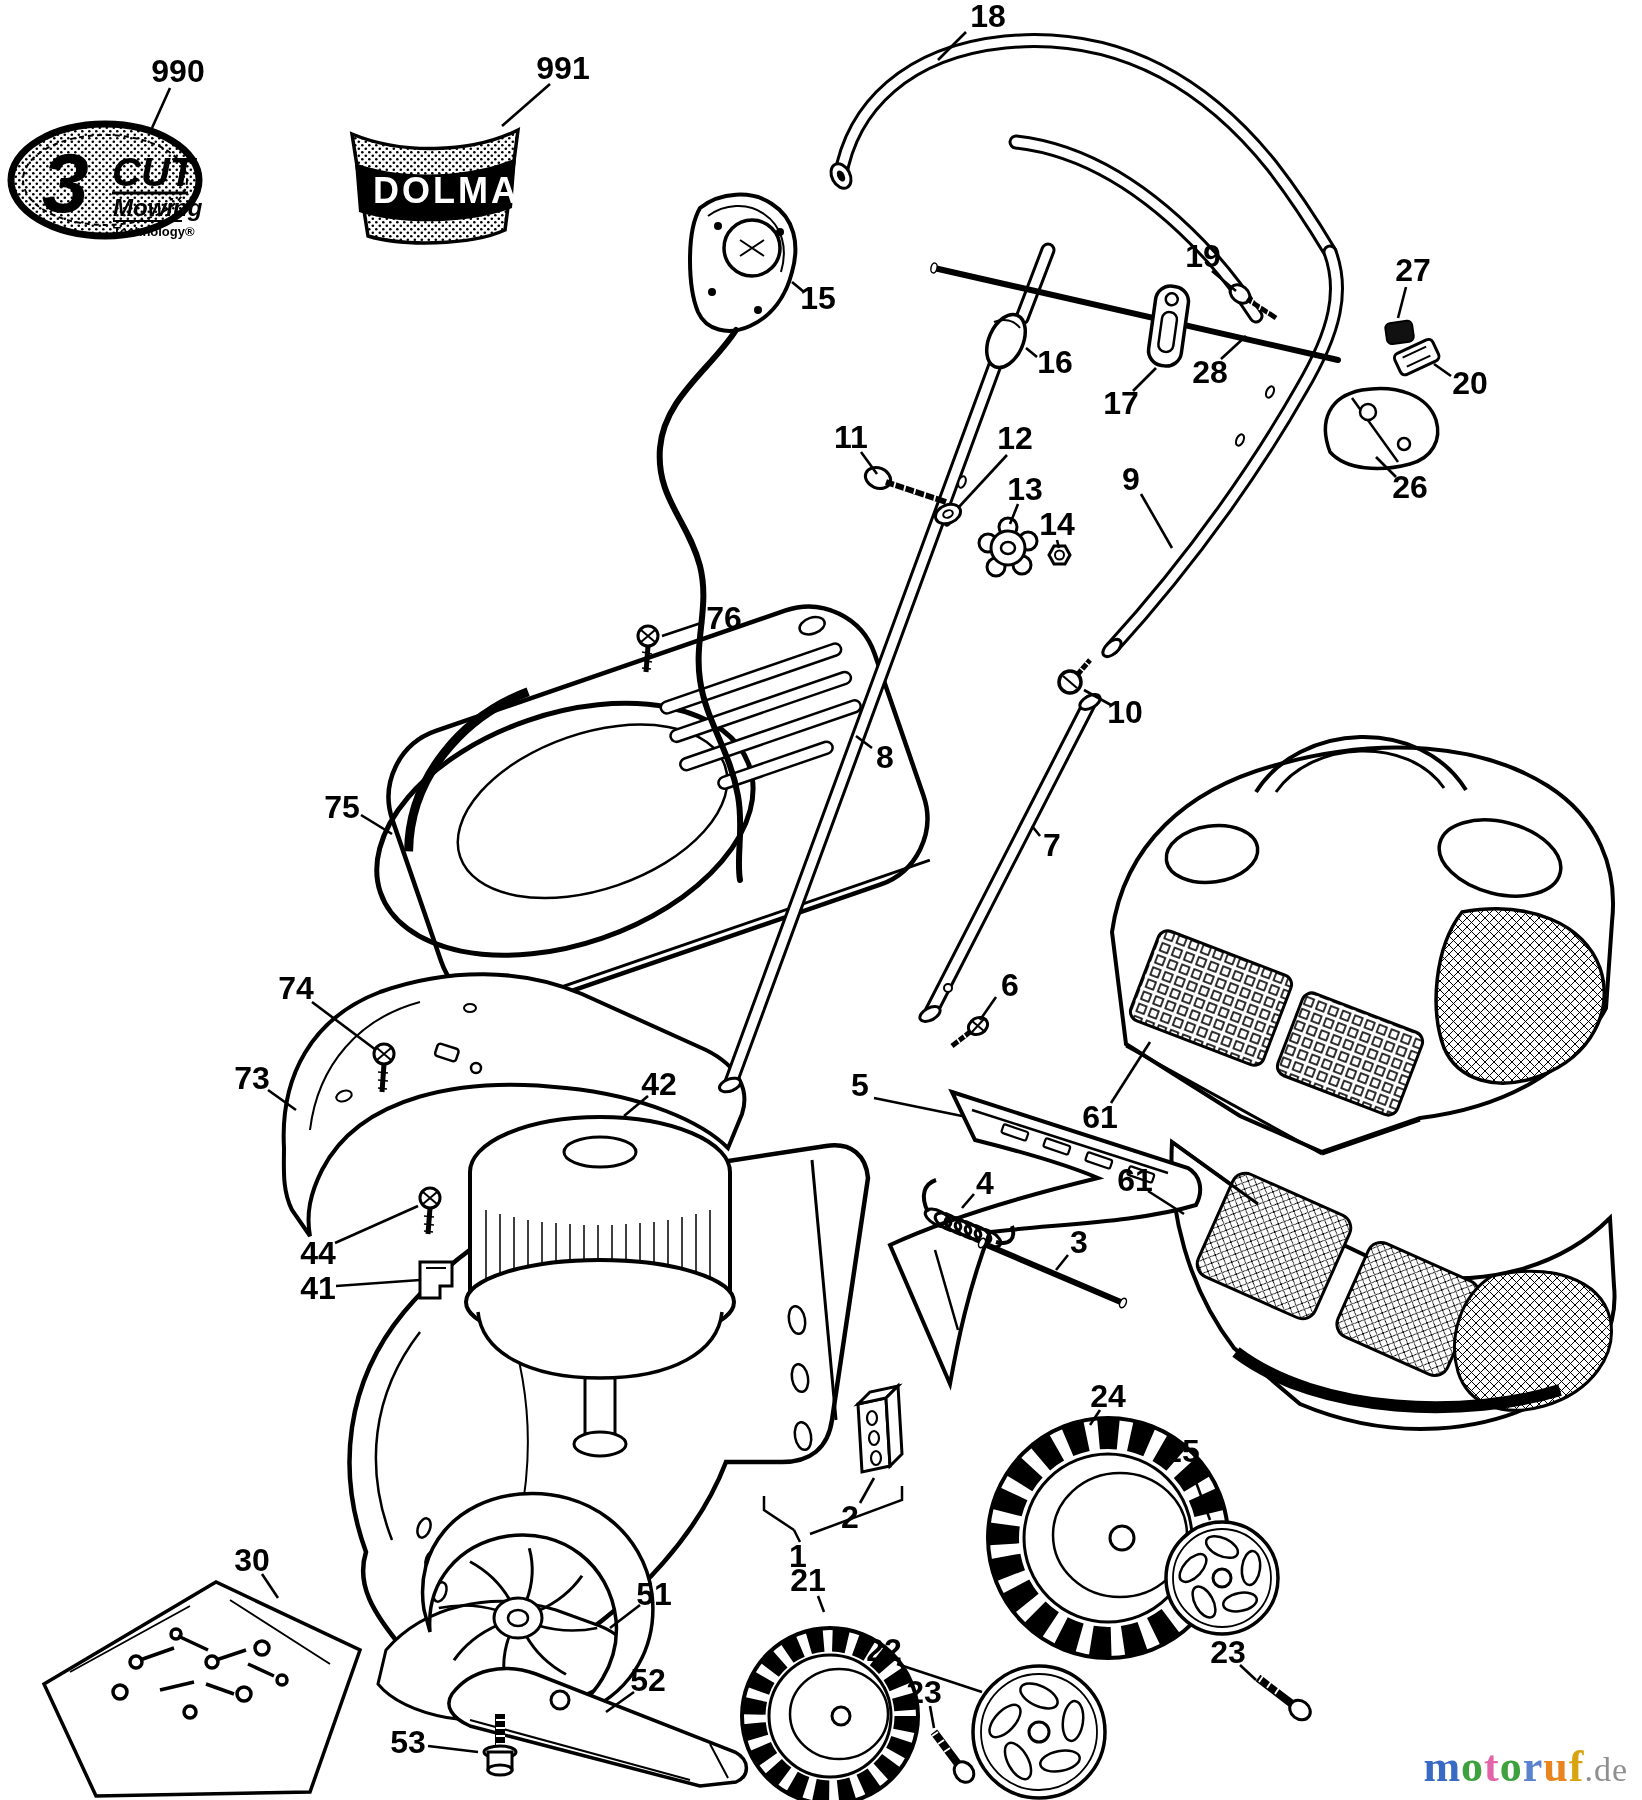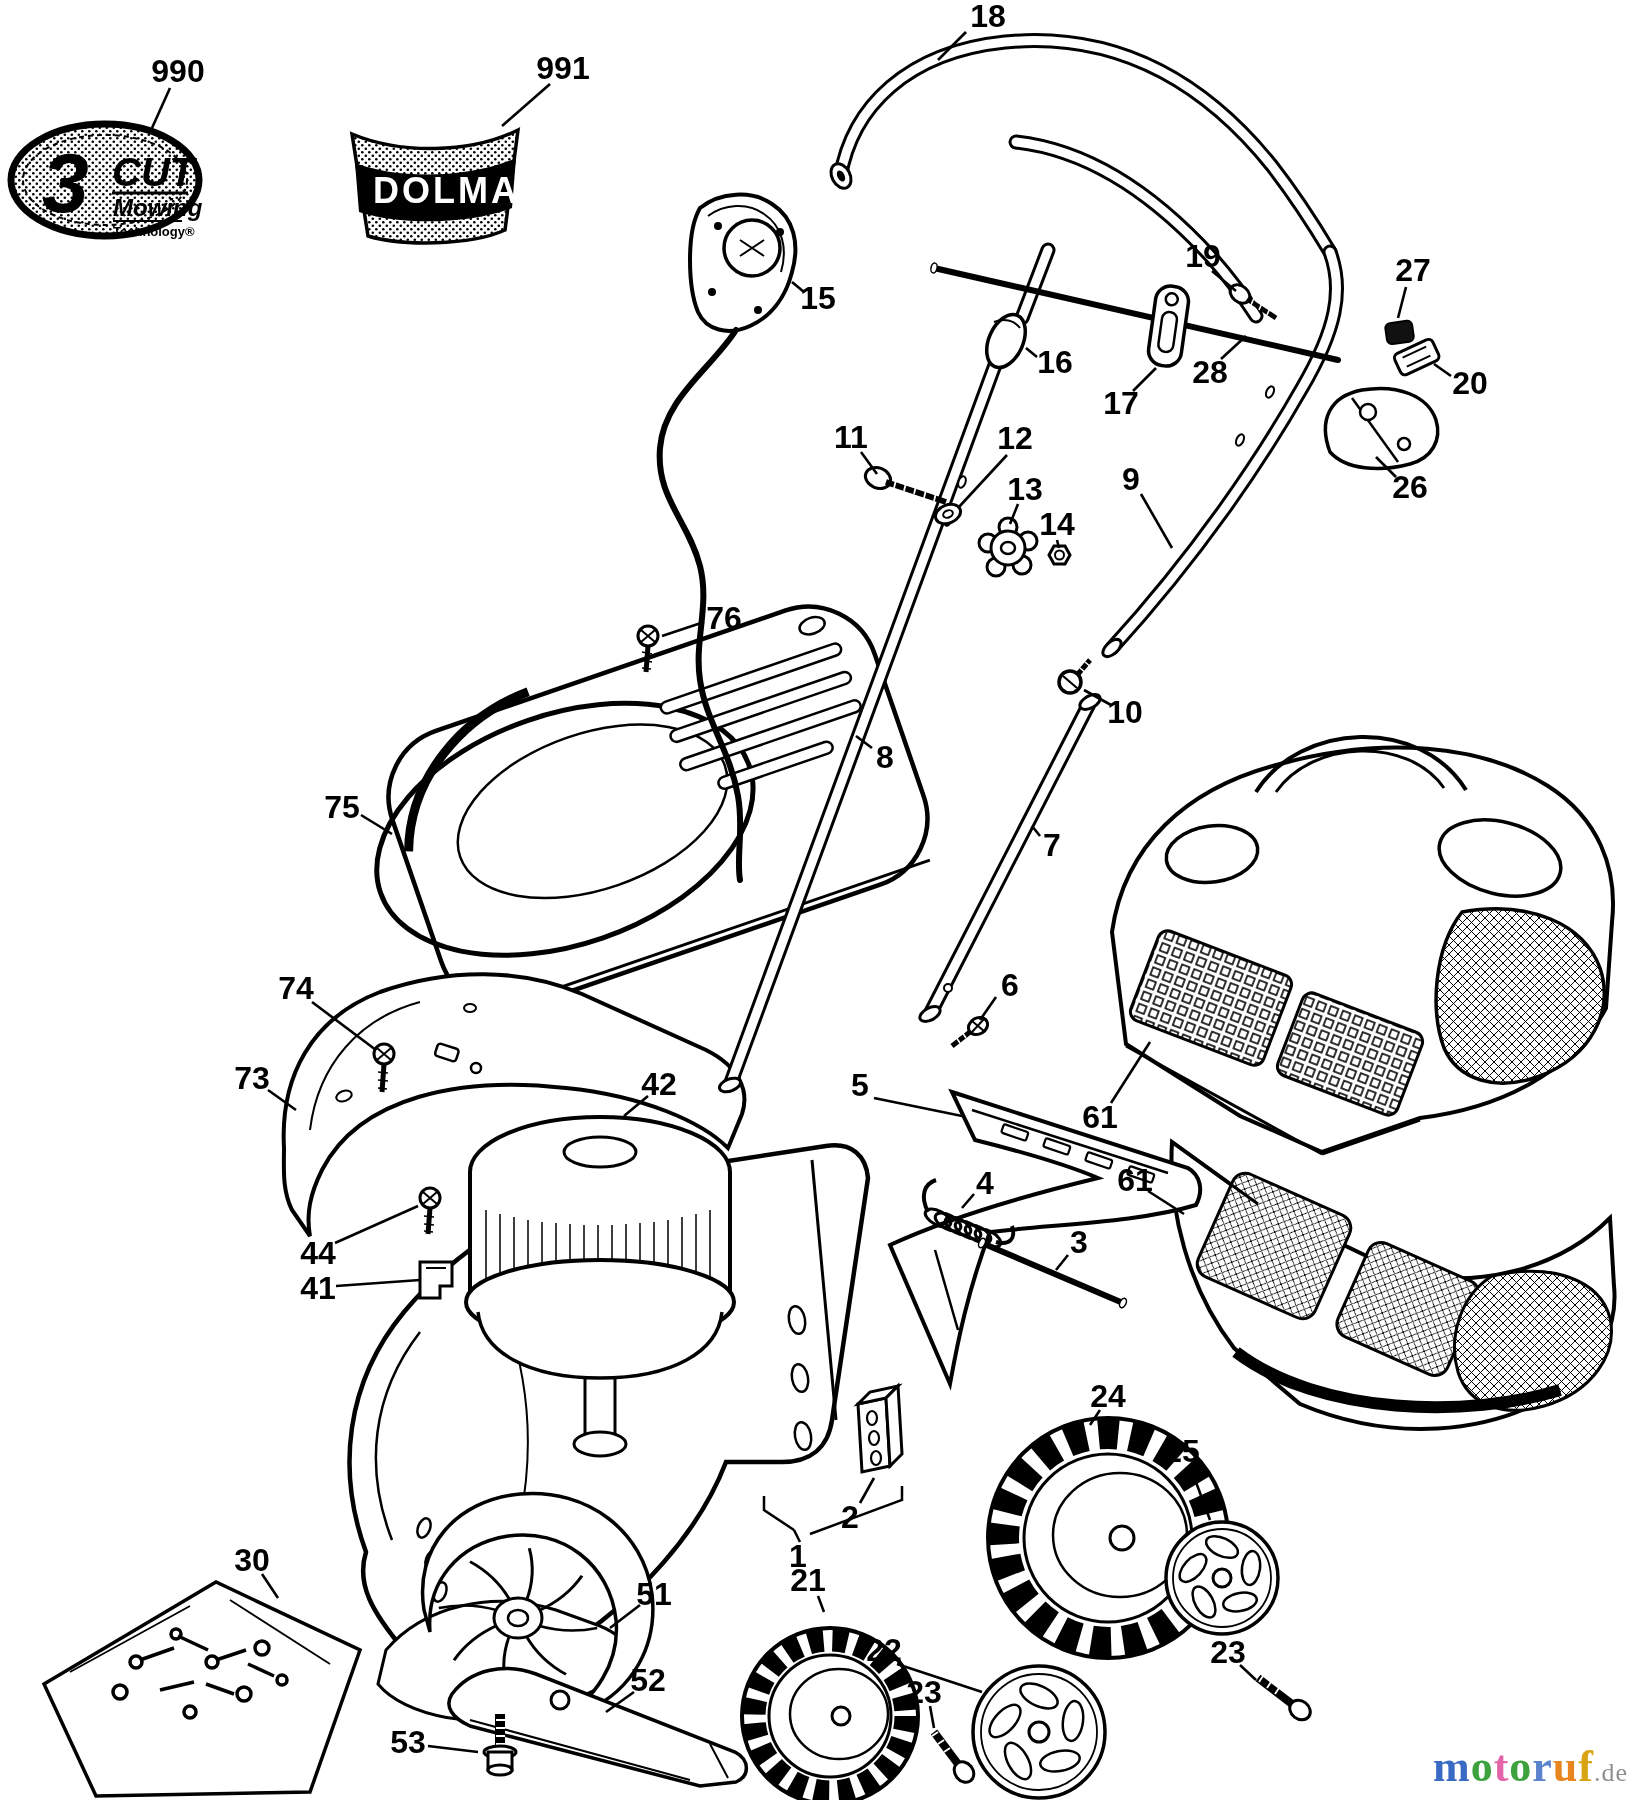--- a/index.html
+++ b/index.html
@@ -8,21 +8,21 @@
   svg{position:absolute;left:0;top:0;}
   .plabel{font:bold 32px "Liberation Sans",sans-serif;fill:#000;text-anchor:middle;}
   .leader{stroke:#000;stroke-width:2.6;fill:none;}
   .ln{stroke:#000;fill:none;}
   .w{fill:#fff;stroke:#000;}
   .tubeO{stroke:#000;stroke-width:15;fill:none;stroke-linecap:round;}
   .tubeI{stroke:#fff;stroke-width:9;fill:none;stroke-linecap:round;}
   .rodO{stroke:#000;stroke-width:6;fill:none;stroke-linecap:round;}
   #wm{position:absolute;right:14px;bottom:8px;font-family:"Liberation Serif",serif;
       font-size:44px;font-weight:bold;letter-spacing:1px;user-select:none;}
-  #wm .suffix{font-size:26px;font-weight:normal;}
+  #wm .suffix{font-size:34px;font-weight:normal;}
   .badge3-big{font:italic bold 84px "Liberation Sans",sans-serif;fill:#000;}
   .badge3-cut{font:italic bold 40px "Liberation Sans",sans-serif;fill:#000;}
   .badge3-mow{font:italic bold 24px "Liberation Sans",sans-serif;fill:#000;}
   .badge3-tec{font:bold 13px "Liberation Sans",sans-serif;fill:#000;}
   .dolmar{font:bold 36px "Liberation Sans",sans-serif;fill:#fff;letter-spacing:3px;}
 </style>
 </head>
 <body>
 
 <div id="stage">

